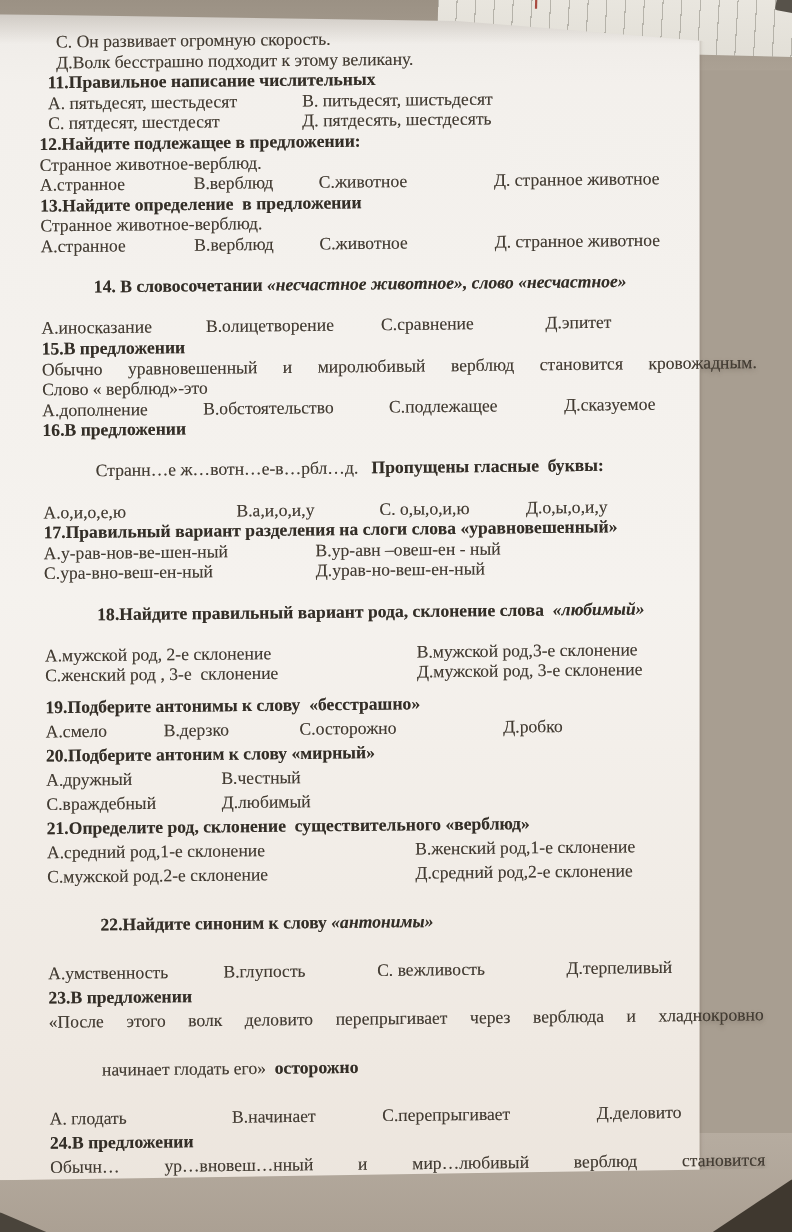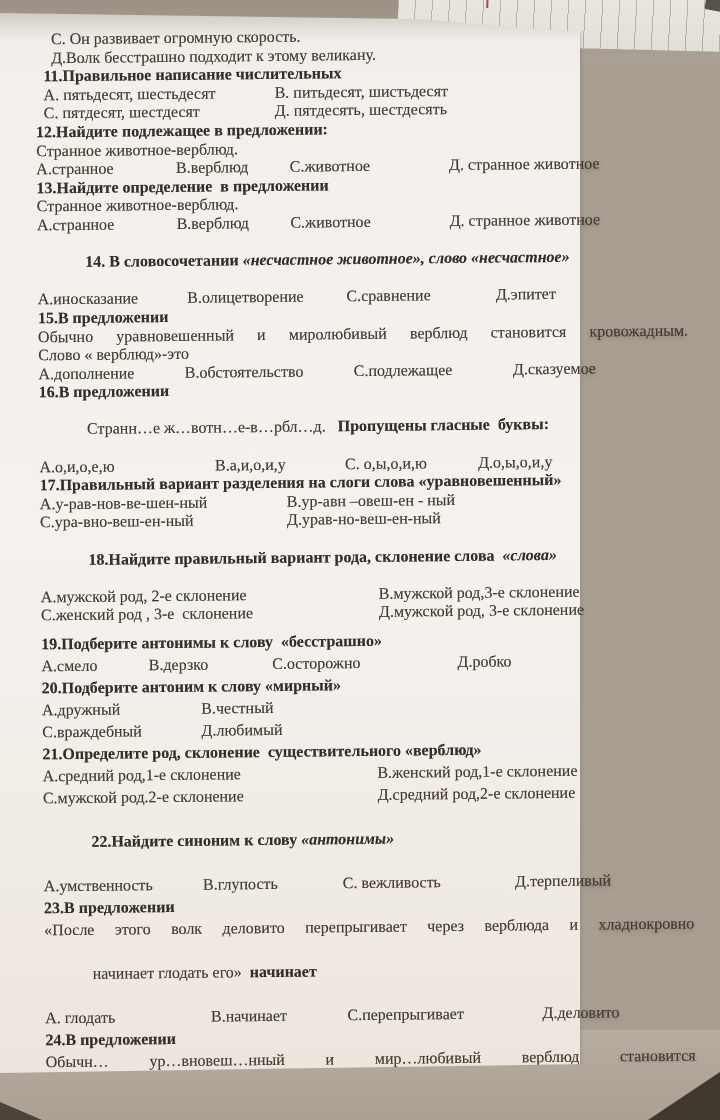--- a/index.html
+++ b/index.html
@@ -17,21 +17,21 @@
     transform:rotate(1.4deg);}
   .red-line{position:absolute;left:88px;top:0;width:2px;height:18px;background:#a84a40;}
   .dark-blob{position:absolute;right:3px;top:2px;width:30px;height:14px;background:#57524a;
     transform:rotate(9deg);border-radius:2px;}
   .desk-bottom{position:absolute;left:0;top:1030px;width:720px;height:90px;
     background:linear-gradient(180deg,#b6aca0,#aba093);}
   .corner-br{position:absolute;right:0;bottom:0;width:72px;height:48px;background:#3f382f;
     clip-path:polygon(100% 0,100% 100%,0 100%);}
   .corner-bl{position:absolute;left:0;bottom:0;width:42px;height:18px;background:#4a443b;
     clip-path:polygon(0 0,100% 100%,0 100%);}
-  .paper{position:absolute;left:0;top:0;width:580px;height:1080px;
+  .paper{position:absolute;left:0;top:0;width:636px;height:1080px;
     background:linear-gradient(180deg,#edeae6 0%,#f3f0ec 7%,#f5f2ee 50%,#efe9e2 88%,#ece5dd 100%);
     clip-path:polygon(0 13px,415px 19px,720px 44px,720px 1062px,0 1073px);
     filter:drop-shadow(0 2px 2px rgba(80,70,58,.35));}
   .paper::before{content:"";position:absolute;left:0;top:12px;width:100%;height:28px;
     background:linear-gradient(180deg,rgba(118,106,92,.26),rgba(118,106,92,0));}
   .sheet-text{position:absolute;left:0;top:0;width:720px;box-sizing:border-box;
     padding:27px 30px 0 40px;color:#433c33;
     transform:rotate(-0.6deg);transform-origin:360px 520px;
     text-shadow:0 0 .6px rgba(67,60,51,.5);}
   .line{white-space:pre-wrap;font-size:16px;}
@@ -145,21 +145,21 @@
             <span>В.ур-авн –овеш-ен - ный</span>
           </div>
           <div class="line row">
             <span style="width:38%">С.ура-вно-веш-ен-ный</span>
             <span>Д.урав-но-веш-ен-ный</span>
           </div>
         </section>
 
         <section>
           <div class="line b">
-            <span>18.Найдите правильный вариант рода, склонение слова  </span><span class="bi">«слова»</span>
+            <span>18.Найдите правильный вариант рода, склонение слова  </span><span class="bi">«любимый»</span>
           </div>
           <div class="line row">
             <span style="width:52%">А.мужской род, 2-е склонение</span>
             <span>В.мужской род,3-е склонение</span>
           </div>
           <div class="line row">
             <span style="width:52%">С.женский род , 3-е  склонение</span>
             <span>Д.мужской род, 3-е склонение</span>
           </div>
         </section>
@@ -209,21 +209,21 @@
             <span style="width:21.5%">В.глупость</span>
             <span style="width:26.5%">С. вежливость</span>
             <span>Д.терпеливый</span>
           </div>
         </section>
 
         <section>
           <div class="line b">23.В предложении</div>
           <div class="line stretch">«После этого волк деловито перепрыгивает через верблюда и хладнокровно</div>
           <div class="line">
-            <span>начинает глодать его»  </span><span class="b">начинает</span>
+            <span>начинает глодать его»  </span><span class="b">осторожно</span>
           </div>
           <div class="line row">
             <span style="width:25.5%">А. глодать</span>
             <span style="width:21%">В.начинает</span>
             <span style="width:30%">С.перепрыгивает</span>
             <span>Д.деловито</span>
           </div>
         </section>
 
         <section>

